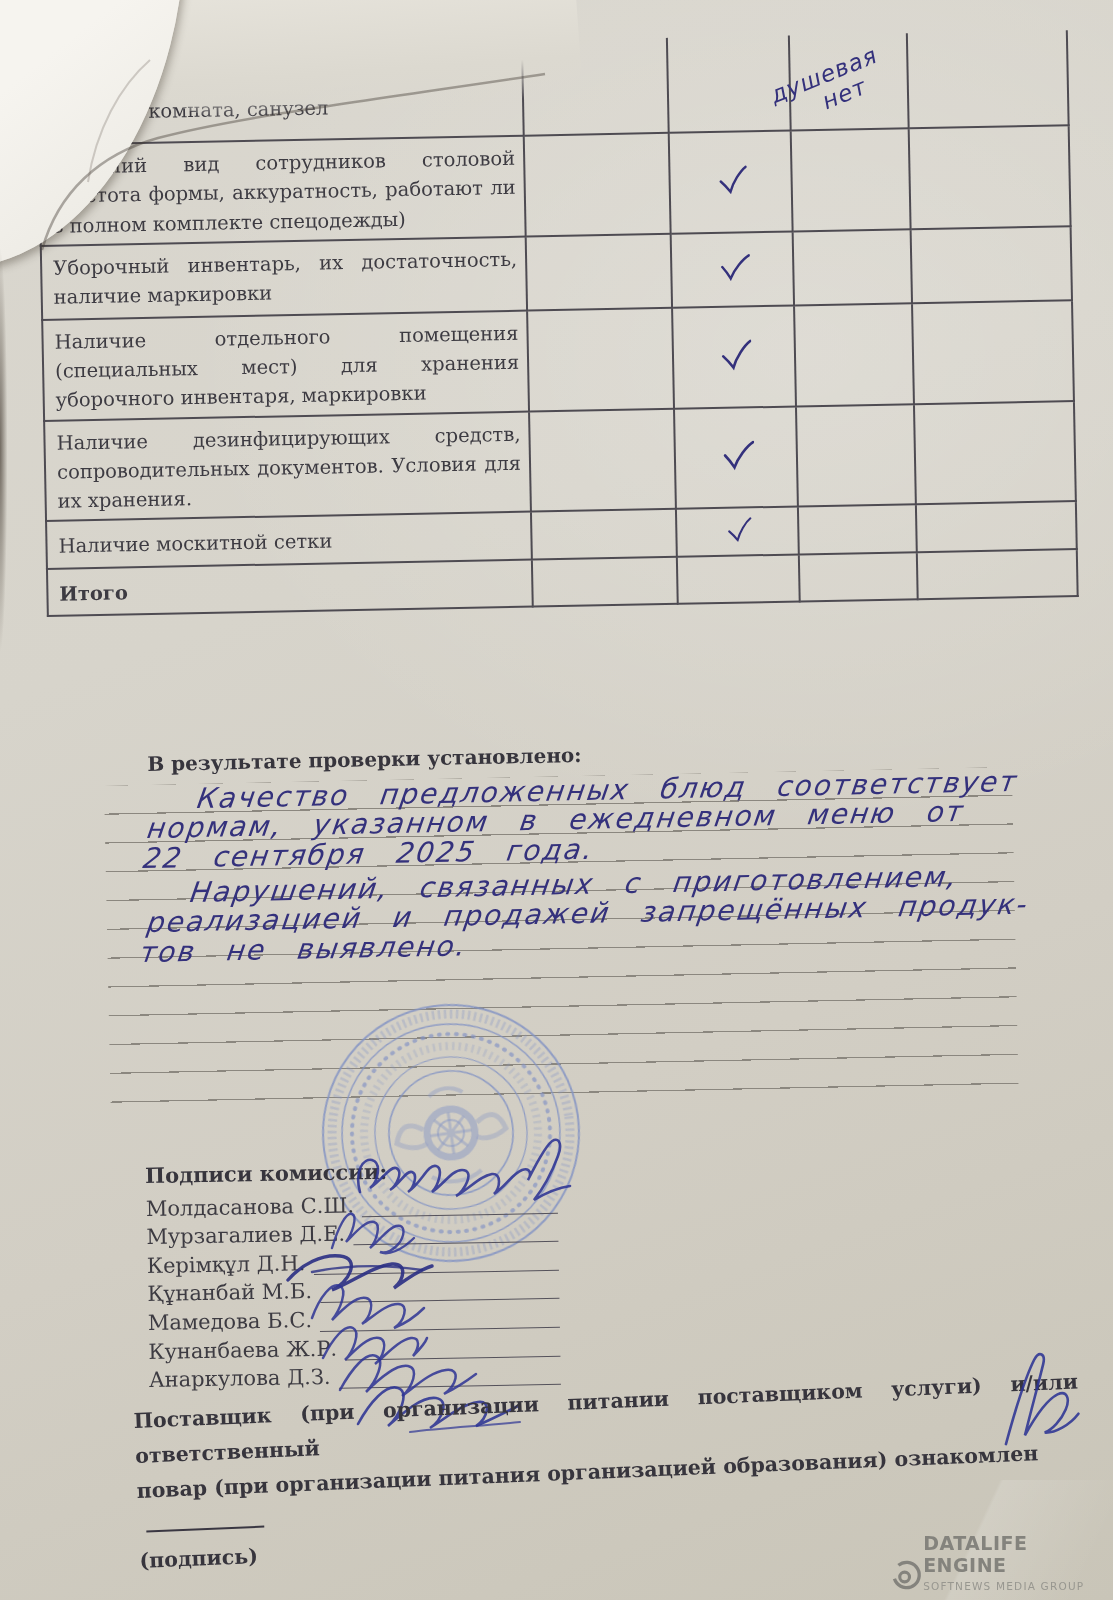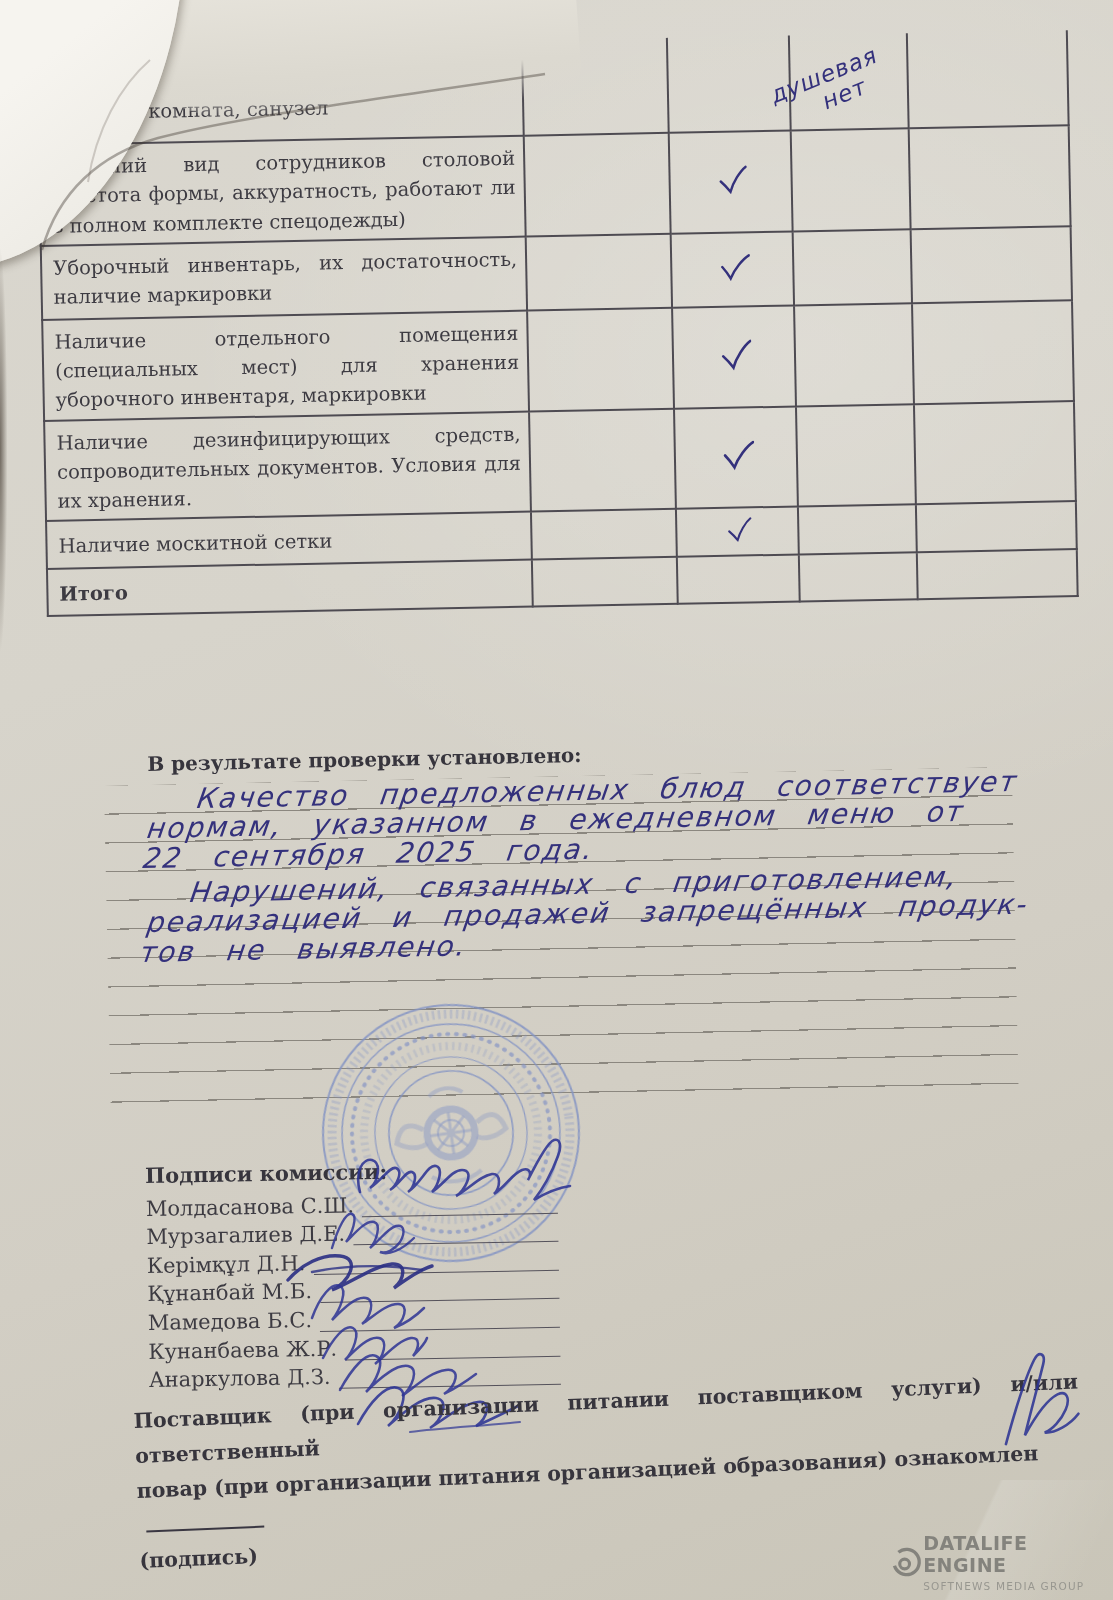--- a/index.html
+++ b/index.html
@@ -58,21 +58,21 @@
     font-weight:bold;font-size:20.5px;line-height:35px;color:#37353d;}
   .footer .l1{text-align:justify;text-align-last:justify;}
   .footer .uline{display:inline-block;width:118px;border-bottom:2px solid #3a3742;
     height:18px;margin-left:8px;}
   
   .ink{position:absolute;pointer-events:none;}
   
   .stamp{position:absolute;left:316px;top:998px;opacity:.85;filter:blur(.4px);
     transform:rotate(-8deg);}
   
-  .watermark{position:absolute;left:890px;top:1532px;display:flex;align-items:center;}
+  .watermark{position:absolute;left:890px;top:1532px;display:flex;align-items:flex-end;}
   .wm-text{display:flex;flex-direction:column;font-family:"DejaVu Sans","Liberation Sans",sans-serif;}
   .wm-title{font-size:19px;font-weight:bold;color:#84837d;letter-spacing:.5px;}
   .wm-sub{font-size:10.5px;color:#989790;letter-spacing:1.2px;margin-top:4px;}
   .bottom-sheen{position:absolute;right:0;bottom:0;width:320px;height:120px;
     background:linear-gradient(115deg,rgba(255,255,255,0) 55%,rgba(255,255,255,.14) 56%,rgba(255,255,255,0) 90%);}
 </style>
 </head>
 <body>
 
 <div class="photo">

